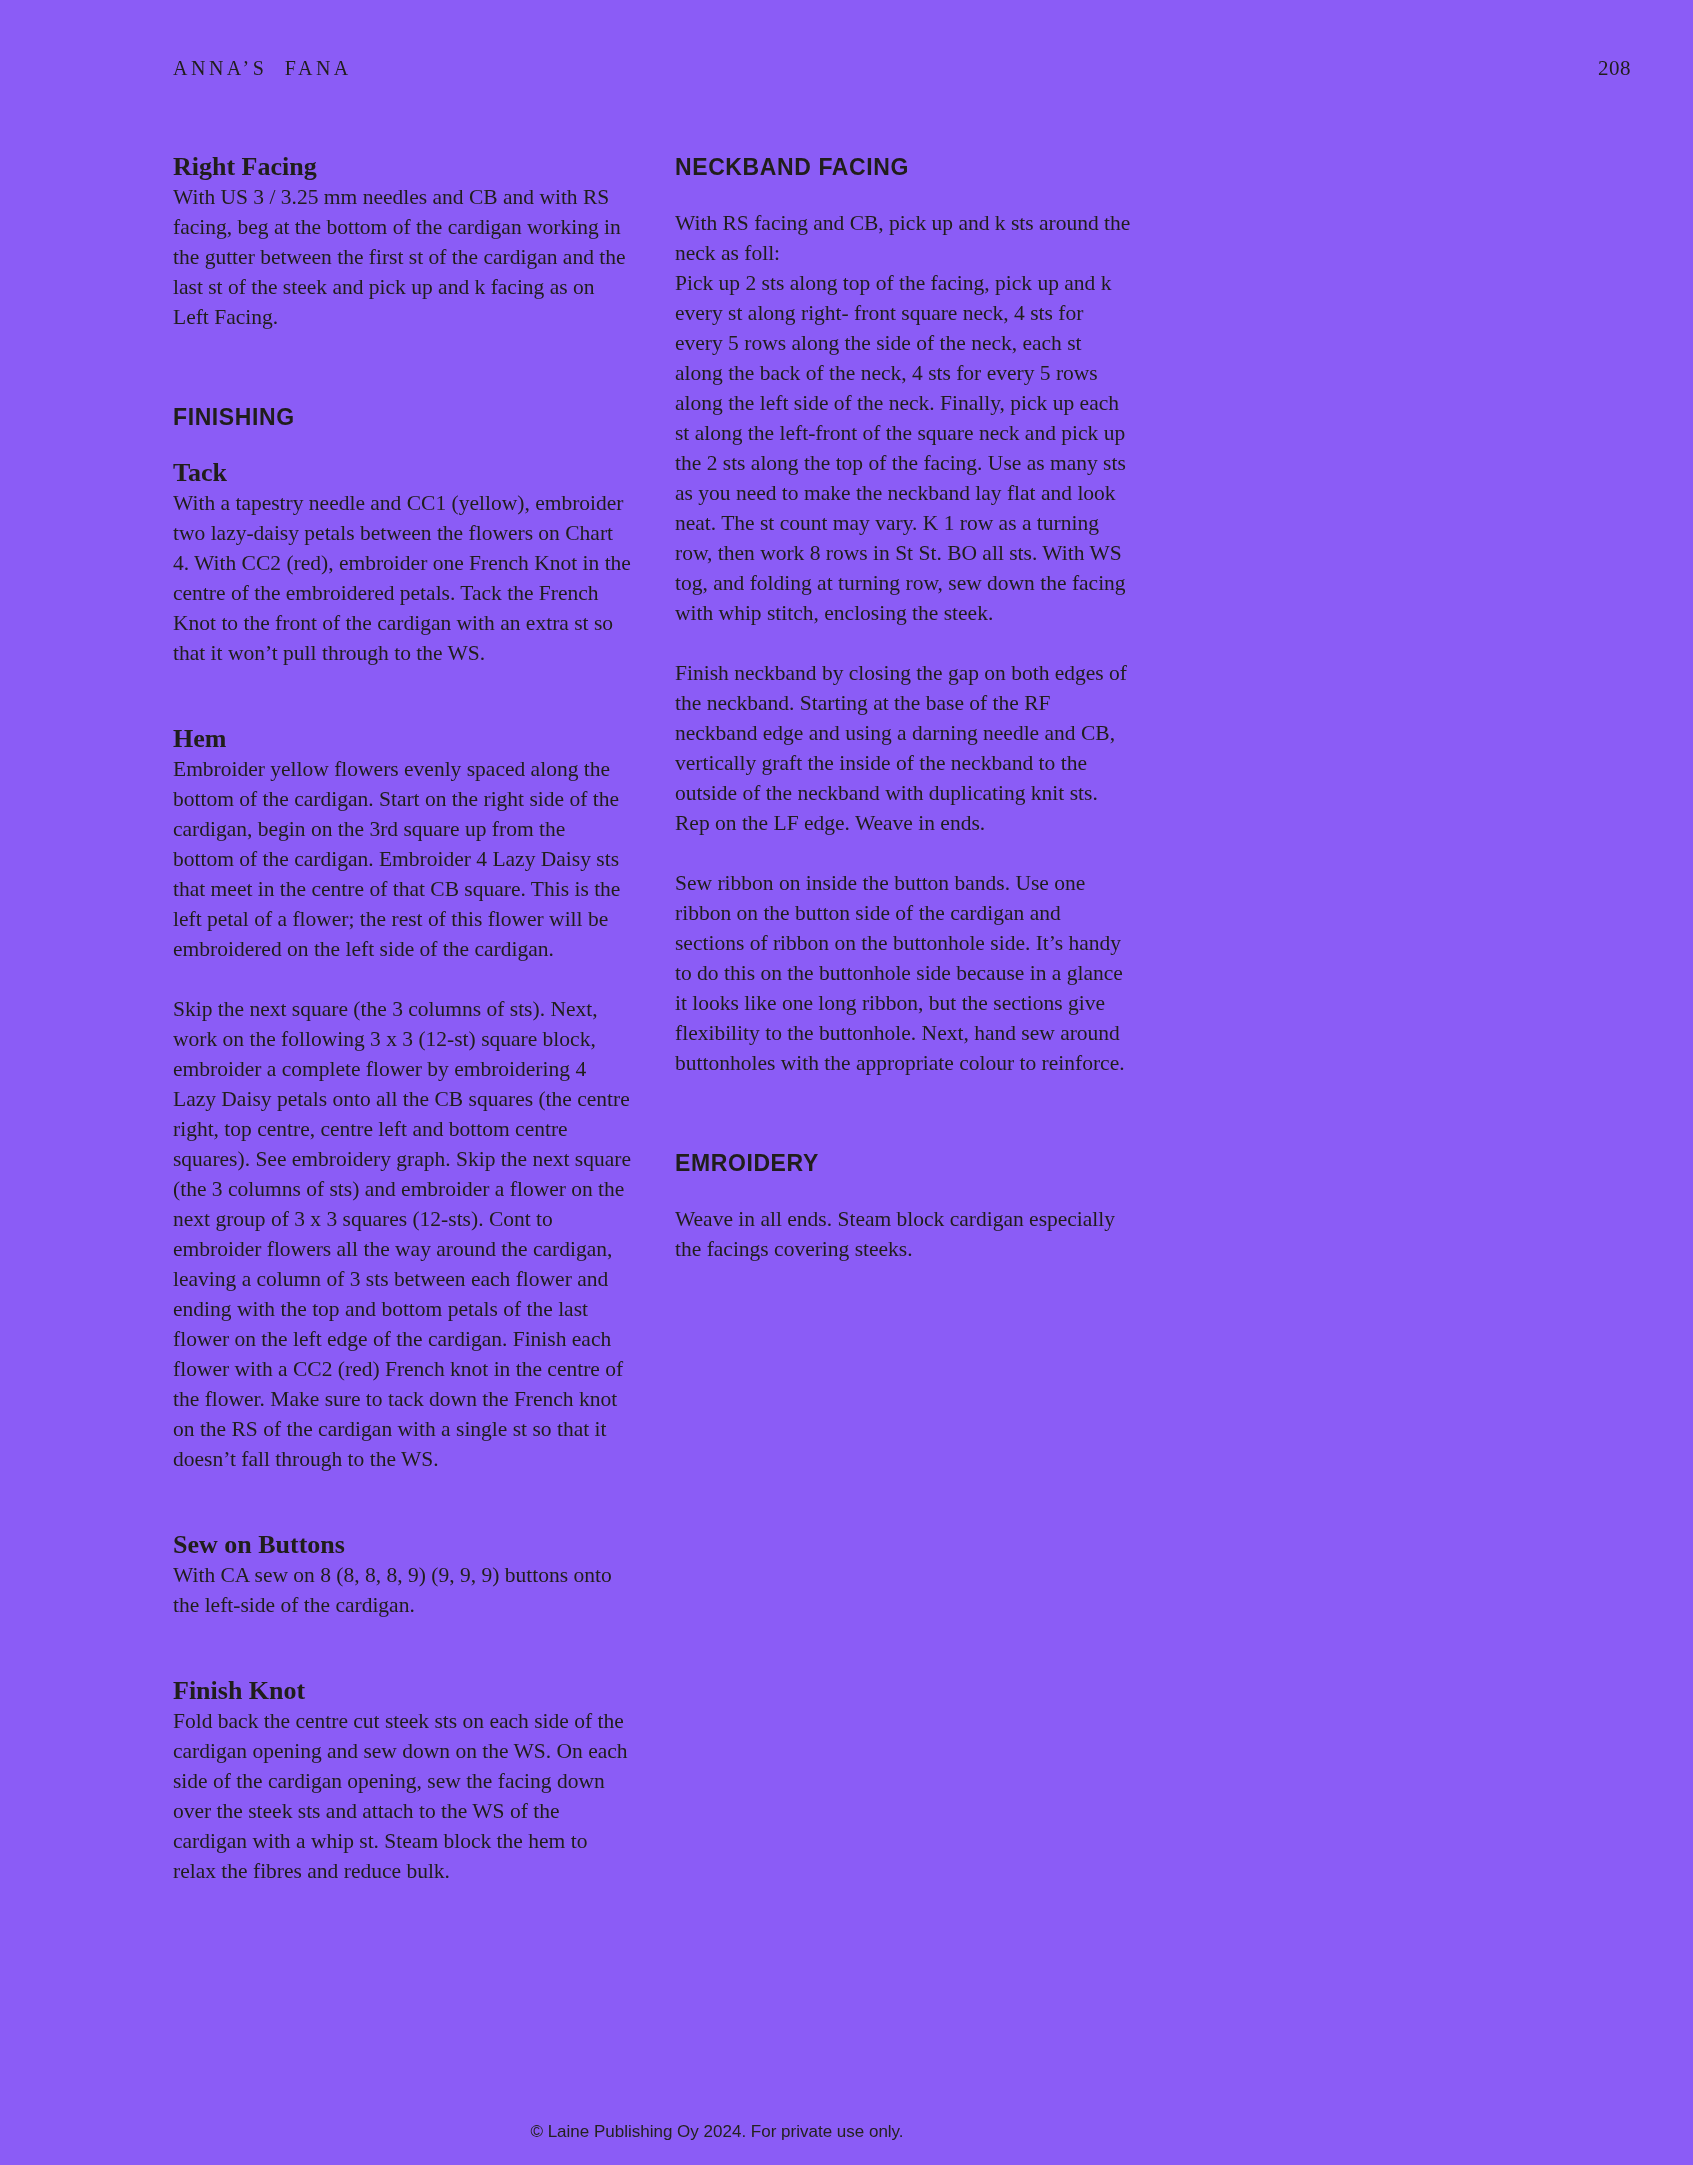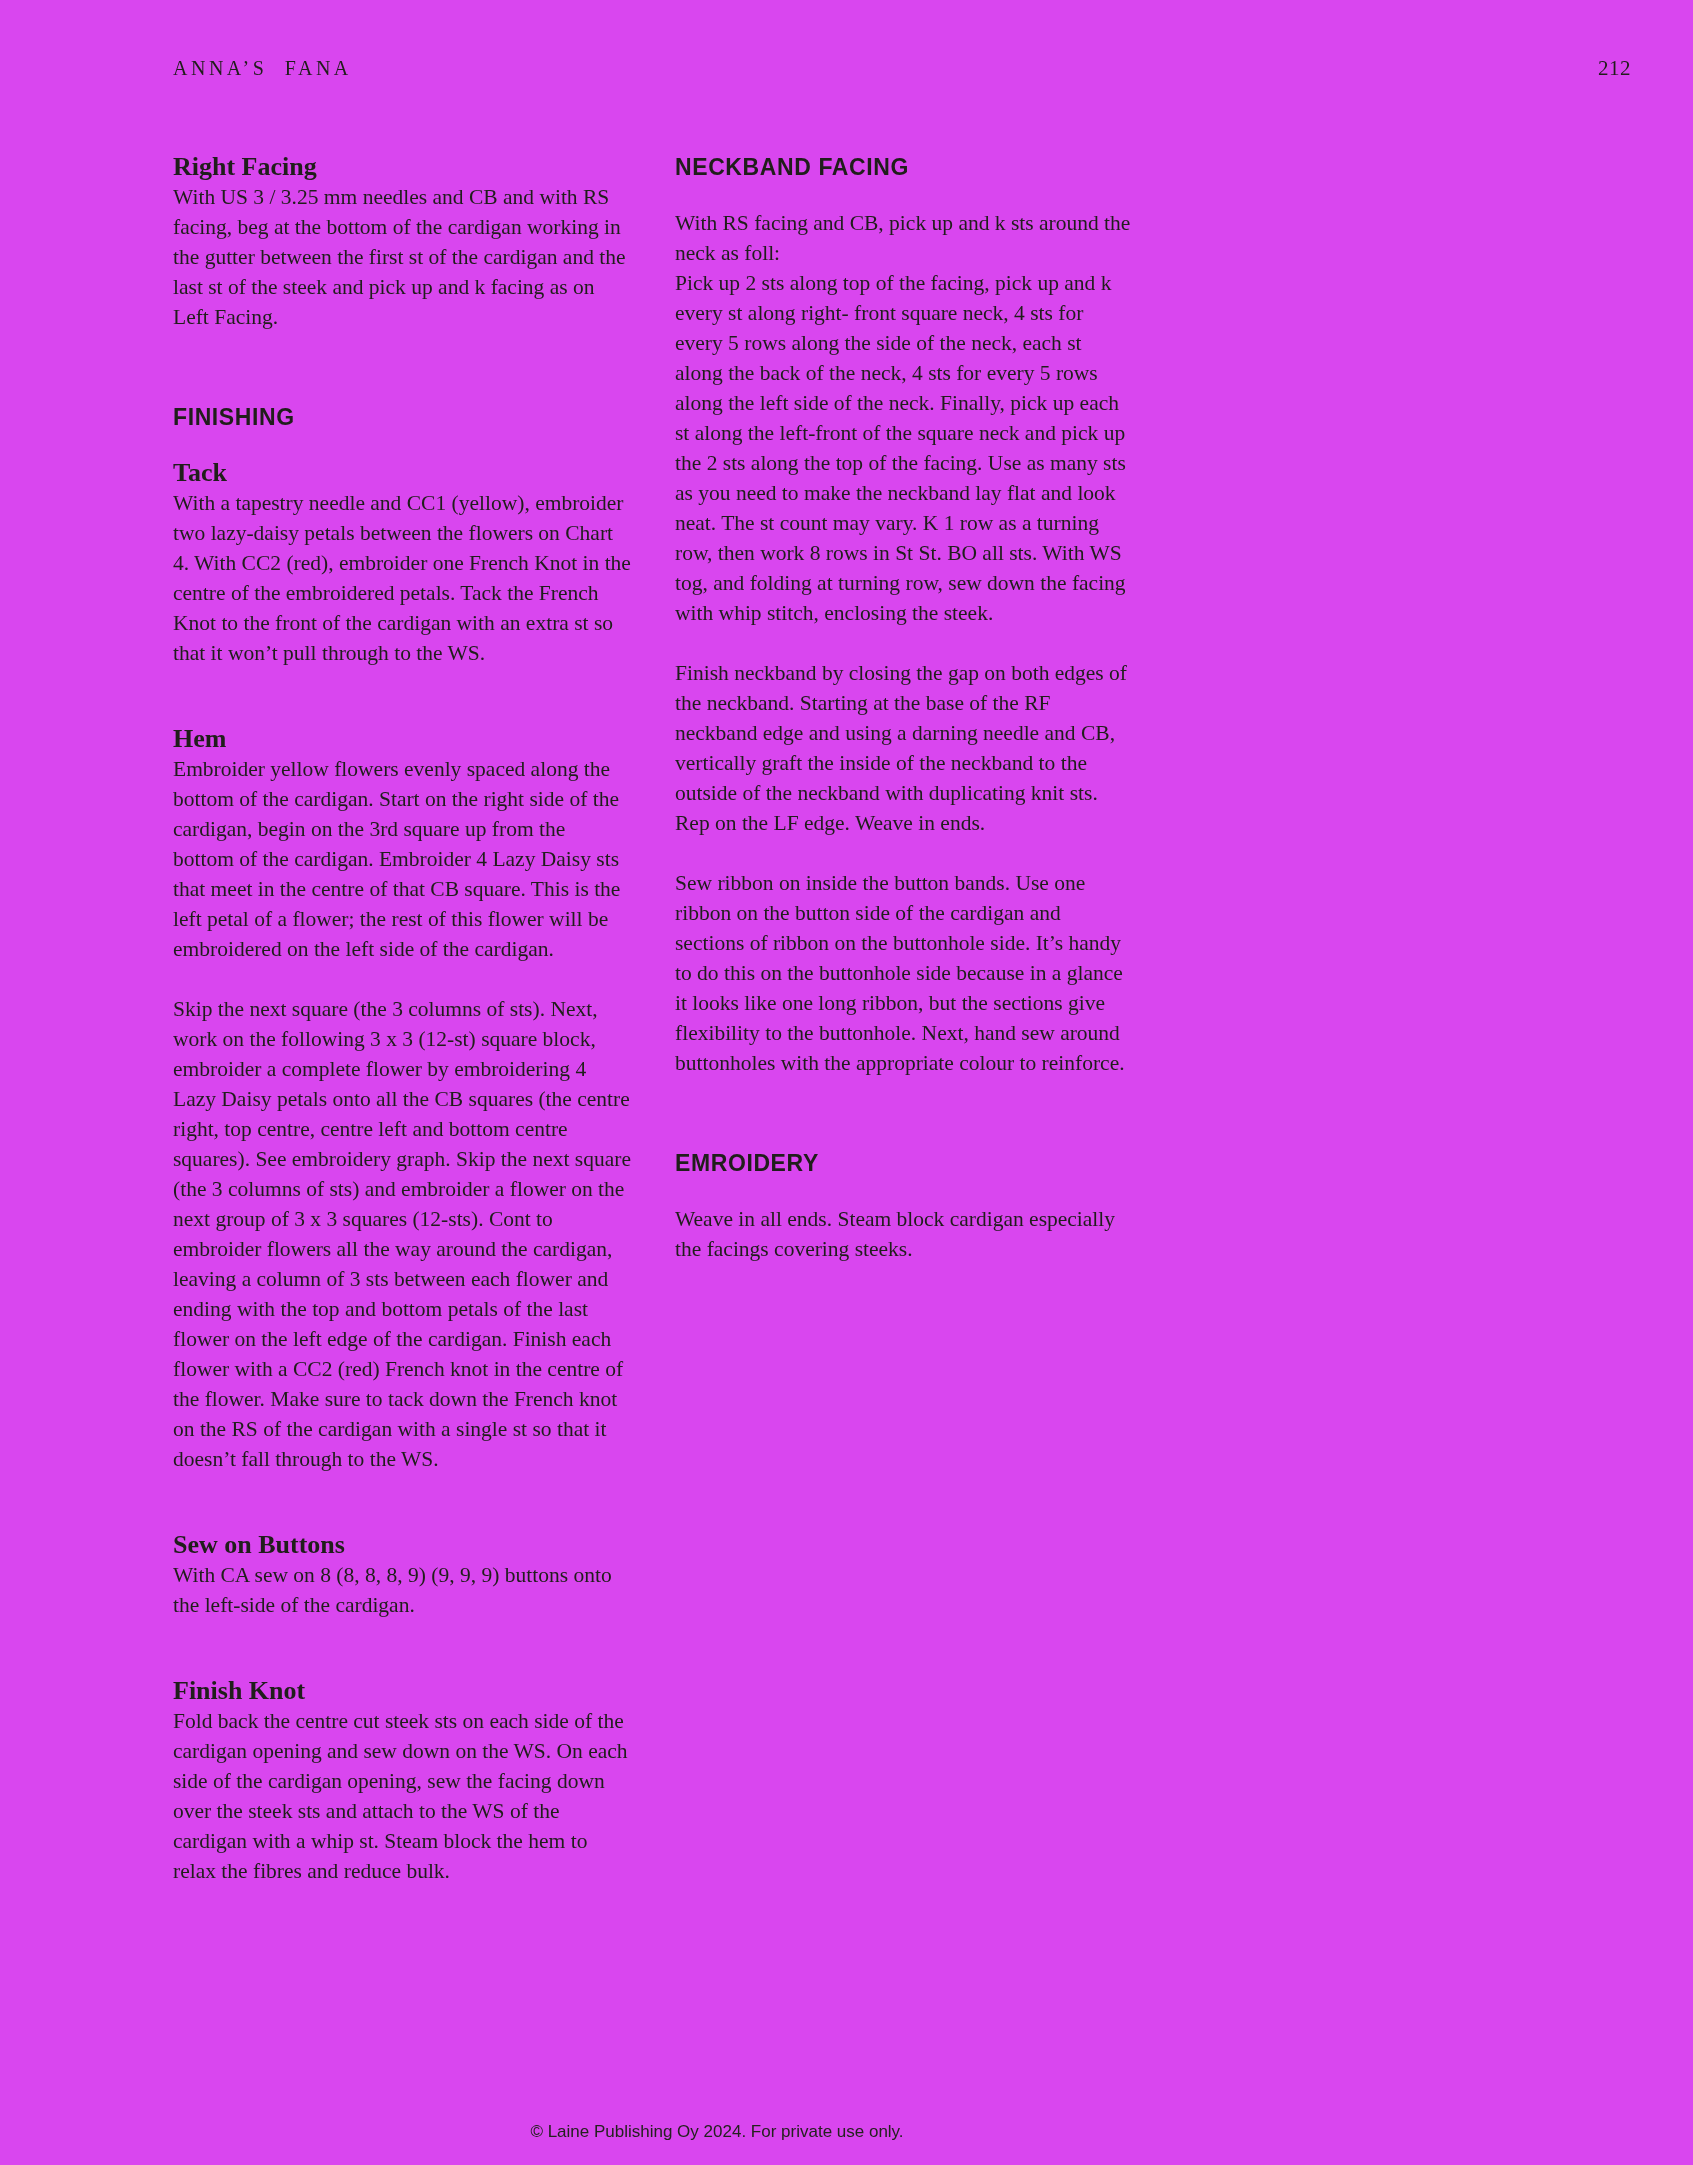--- a/index.html
+++ b/index.html
@@ -9,21 +9,21 @@
     height: 2165px;
     background: #fbfaf7;
     color: #201e1b;
     font-family: "Liberation Serif", serif;
   }
   .page {
     position: relative;
     width: 1693px;
     height: 2165px;
     overflow: hidden;
-    background: #d946ef;
+    background: #8b5cf6;
   }
   .running-head {
     position: absolute;
     top: 56px;
     left: 173px;
     width: 1458px;
     display: flex;
     justify-content: space-between;
     align-items: baseline;
   }
@@ -78,21 +78,21 @@
     color: #24221f;
   }
 </style>
 </head>
 <body>
 
 <div class="page">
 
   <header class="running-head">
     <span class="running-title">ANNA’S FANA</span>
-    <span class="page-number">212</span>
+    <span class="page-number">208</span>
   </header>
 
   <main class="columns">
 
     <section class="column">
       <h3 class="subhead">Right Facing</h3>
       <p class="para">With US 3 / 3.25 mm needles and CB and with RS facing, beg at the bottom of the cardigan working in the gutter between the first st of the cardigan and the last st of the steek and pick up and k facing as on Left Facing.</p>
 
       <h2 class="section-head">FINISHING</h2>
 

